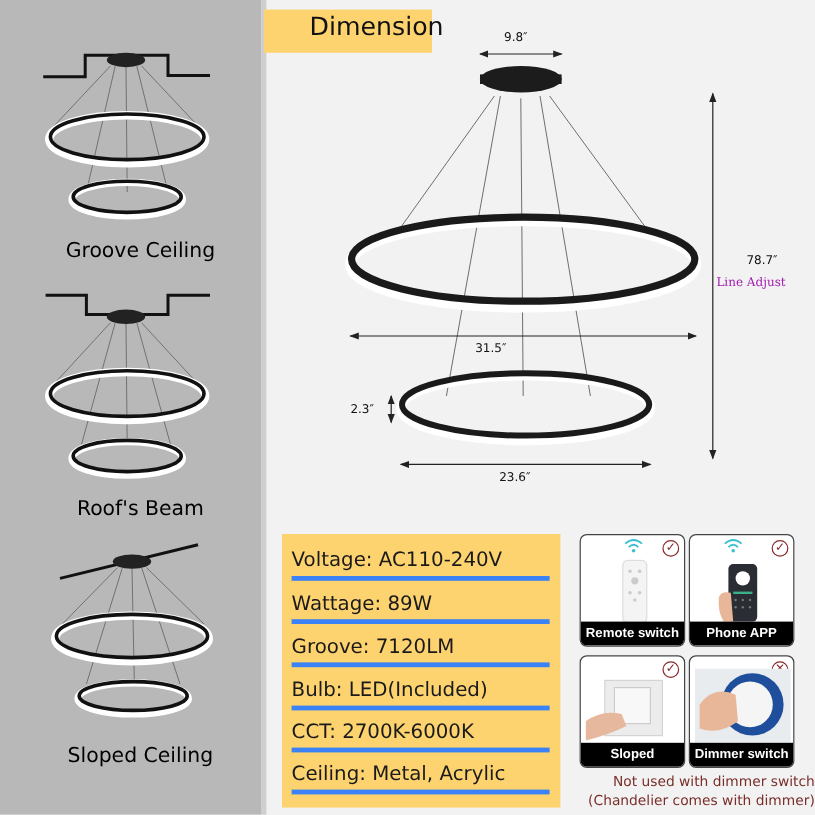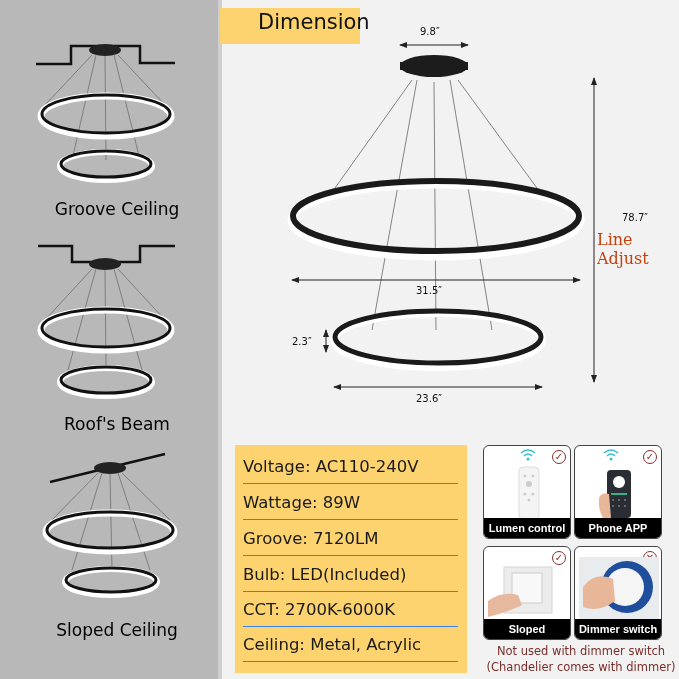--- a/index.html
+++ b/index.html
@@ -3,27 +3,27 @@
 <meta charset="utf-8">
 <style>
   * { margin:0; padding:0; box-sizing:border-box; }
   body { width:679px; height:679px; overflow:hidden; background:#f2f2f2; font-family:"DejaVu Sans", sans-serif; position:relative; }
   .left { position:absolute; left:0; top:0; width:218px; height:679px; background:#b8b8b8; }
   .left-divider { position:absolute; left:218px; top:0; width:4px; height:679px; background:#cfcfcf; }
   .mount-label { position:absolute; left:0; width:210px; text-align:center; font-size:17px; color:#000000;margin-left:12px; }
   .title-box { position:absolute; left:220px; top:8px; width:140px; height:36px; background:#fcd36f; }
   .title-text { position:absolute; left:234px; top:10px; font-size:21px; color:#111;margin-left:24px; }
   .dim { position:absolute; font-size:10px; color:#111; }
-  .line-adjust { position:absolute; left:597px; top:230px; font-size:16px; color:#c2410c; font-family:"DejaVu Serif", serif; }
+  .line-adjust { position:absolute; left:597px; top:230px; font-size:10px; color:#a21caf; font-family:"DejaVu Serif", serif; }
   .spec-box { position:absolute; left:235px; top:445px; width:232px; height:228px; background:#fcd36f; }
-  .spec-row { position:absolute; left:243px; width:215px; font-size:16.5px; color:#1a1a1a; border-bottom:1px solid #3b82f6; height:34px; line-height:34px; white-space:nowrap; }
+  .spec-row { position:absolute; left:243px; width:215px; font-size:16.5px; color:#1a1a1a; border-bottom:4px solid #3b82f6; height:34px; line-height:34px; white-space:nowrap; }
   .card { position:absolute; width:88px; height:94px; background:#fff; border:1px solid #444; border-radius:6px; overflow:hidden; }
   .card-label { position:absolute; left:0; bottom:0; width:100%; height:20px; background:#000; color:#fff; font-weight:bold; font-size:11px; text-align:center; line-height:20px; font-family:"Liberation Sans", sans-serif; }
   .check { position:absolute; right:4px; top:4px; width:14px; height:14px; border:1.5px solid #8a2a2a; border-radius:50%; color:#8a2a2a; font-size:10px; line-height:11px; text-align:center; }
-  .note { position:absolute; left:483px; width:196px; text-align:center; font-size:11.5px; color:#7a2e2a; }
+  .note { position:absolute; left:483px; width:196px; text-align:right; font-size:11.5px; color:#7a2e2a; }
 </style>
 </head>
 <body>
 
 <div class="left"></div>
 <div class="left-divider"></div>
 
 <svg style="position:absolute;left:0;top:0" width="218" height="200">
   <polyline points="36,64 71,64 71,46 140,46 140,63 175,63" fill="none" stroke="#111" stroke-width="2.5"></polyline>
   <ellipse cx="105" cy="50" rx="16" ry="6" fill="#222"></ellipse>
@@ -110,21 +110,21 @@
   <ellipse cx="216" cy="337" rx="103" ry="26" fill="none" stroke="#1a1a1a" stroke-width="5"></ellipse>
 
   <line x1="104" y1="330" x2="104" y2="352" stroke="#222" stroke-width="1" marker-start="url(#al)" marker-end="url(#ar)"></line>
 
   <line x1="112" y1="387" x2="320" y2="387" stroke="#222" stroke-width="1" marker-start="url(#al)" marker-end="url(#ar)"></line>
 
   <line x1="372" y1="78" x2="372" y2="382" stroke="#222" stroke-width="1" marker-start="url(#al)" marker-end="url(#ar)"></line>
 </svg>
 
 <div class="dim" style="left:420px;top:26px">9.8″</div>
-<div class="dim" style="left:416px;top:285px">31.5″</div>
+<div class="dim" style="left:396px;top:285px">31.5″</div>
 <div class="dim" style="left:292px;top:336px">2.3″</div>
 <div class="dim" style="left:416px;top:393px">23.6″</div>
 <div class="dim" style="left:622px;top:212px">78.7″</div>
 <div class="line-adjust">Line Adjust</div>
 
 <div class="spec-box"></div>
 <div class="spec-row" style="top:450px">Voltage: AC110-240V</div>
 <div class="spec-row" style="top:486px">Wattage: 89W</div>
 <div class="spec-row" style="top:522px">Groove: 7120LM</div>
 <div class="spec-row" style="top:558px">Bulb: LED(Included)</div>
@@ -142,21 +142,21 @@
       <rect x="1" y="1" width="20" height="52" rx="4" fill="#f4f4f4" stroke="#ddd"></rect>
       <g fill="#ccc">
         <circle cx="7" cy="10" r="1.5"></circle>
         <circle cx="15" cy="10" r="1.5"></circle>
         <circle cx="11" cy="18" r="3"></circle>
         <circle cx="7" cy="28" r="1.5"></circle>
         <circle cx="15" cy="28" r="1.5"></circle>
         <circle cx="11" cy="34" r="1.5"></circle>
       </g>
     </svg>
-  <div class="card-label">Lumen control</div>
+  <div class="card-label">Remote switch</div>
 </div>
 
 <div class="card" style="left:574px;top:445px">
   <svg style="position:absolute;left:28px;top:3px" width="16" height="12">
       <path d="M1,4 Q8,-2 15,4" fill="none" stroke="#3ac0d0" stroke-width="1.5"></path>
       <path d="M4,7 Q8,3 12,7" fill="none" stroke="#3ac0d0" stroke-width="1.5"></path>
       <circle cx="8" cy="10" r="1.5" fill="#3ac0d0"></circle>
     </svg>
   <div class="check">✓</div>
   <svg style="position:absolute;left:22px;top:22px" width="40" height="52">

